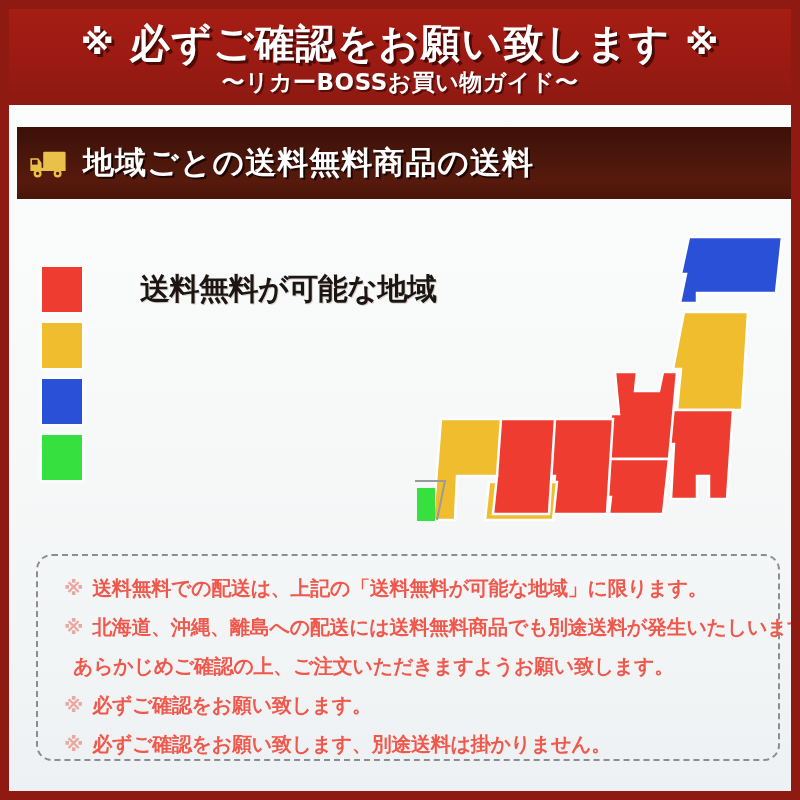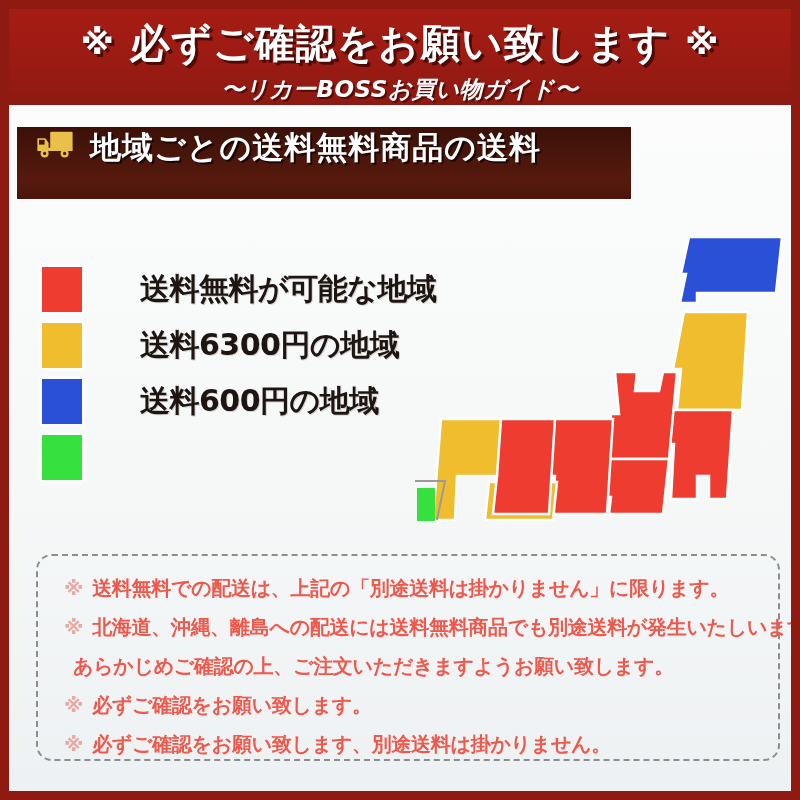--- a/index.html
+++ b/index.html
@@ -43,35 +43,35 @@
   }
   .header-title .mark {
     font-size: 34px;
     vertical-align: 3px;
   }
   .header-sub {
     color: #ffffff;
     font-size: 23px;
     font-weight: bold;
     letter-spacing: 0.5px;
-    margin-top: 9px;
+    margin-top: 2px;
     text-shadow: 2px 2px 0 rgba(60,6,3,0.7);
     white-space: nowrap;
-    font-style: italic;
   }
 
   
   .section-bar {
     position: absolute;
     left: 8px; top: 118px;
-    width: 614px;
+    width: 774px;
     height: 72px;
     background: linear-gradient(180deg, #3c1008 0%, #4a160b 40%, #571a0d 75%, #4a150a 100%);
     display: flex;
-    padding-left: 17px;
+    align-items: center;
+    padding-left: 10px;
     box-sizing: border-box;
   }
   .truck-icon {
     width: 42px;
     height: 32px;
     flex: 0 0 auto;
     margin-right: 14px;
     display: block;
   }
   .section-title {
@@ -180,25 +180,23 @@
     <div class="section-title">地域ごとの送料無料商品の送料</div>
   </div>
 
   <div class="legend">
     <div class="legend-row">
       <span class="swatch" style="background:#ef3c30"></span>
       <span class="legend-label">送料無料が可能な地域</span>
     </div>
     <div class="legend-row">
       <span class="swatch" style="background:#f0bd2e"></span>
-      <span class="legend-label">送料6300円の地域</span>
     </div>
     <div class="legend-row">
       <span class="swatch" style="background:#2b50d8"></span>
-      <span class="legend-label">送料600円の地域</span>
     </div>
     <div class="legend-row">
       <span class="swatch" style="background:#35e03f"></span>
     </div>
   </div>
 
   <div class="map-wrap">
     <svg viewBox="0 0 396 325">
       <g stroke="#ffffff" stroke-width="2.5" stroke-linejoin="miter">
 
@@ -223,21 +221,21 @@
         <path d="M18 267 L48 267 L40 306" fill="none" stroke="#9a9a9a" stroke-width="2"></path>
 
         <rect x="20" y="274" width="18" height="33" fill="#35e03f" stroke="none"></rect>
       </g>
     </svg>
   </div>
 
   <div class="notes">
     <div class="note-line">
       <span class="note-mark">※</span>
-      <span class="note-text">送料無料での配送は、上記の「別途送料は掛かりません」に限ります。</span>
+      <span class="note-text">送料無料での配送は、上記の「送料無料が可能な地域」に限ります。</span>
     </div>
     <div class="note-line">
       <span class="note-mark">※</span>
       <span class="note-text">北海道、沖縄、離島への配送には送料無料商品でも別途送料が発生いたしいます。</span>
     </div>
     <div class="note-line">
       <span class="note-mark blank"></span>
       <span class="note-text">あらかじめご確認の上、ご注文いただきますようお願い致します。</span>
     </div>
     <div class="note-line">

